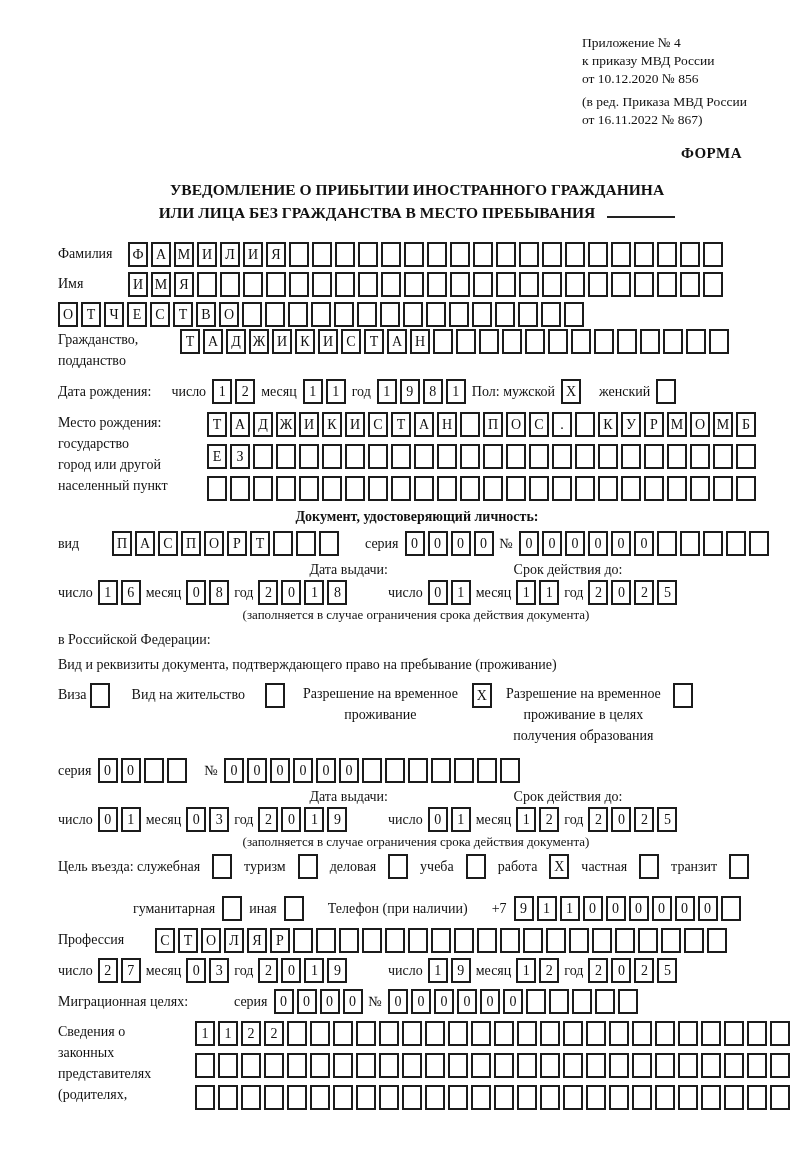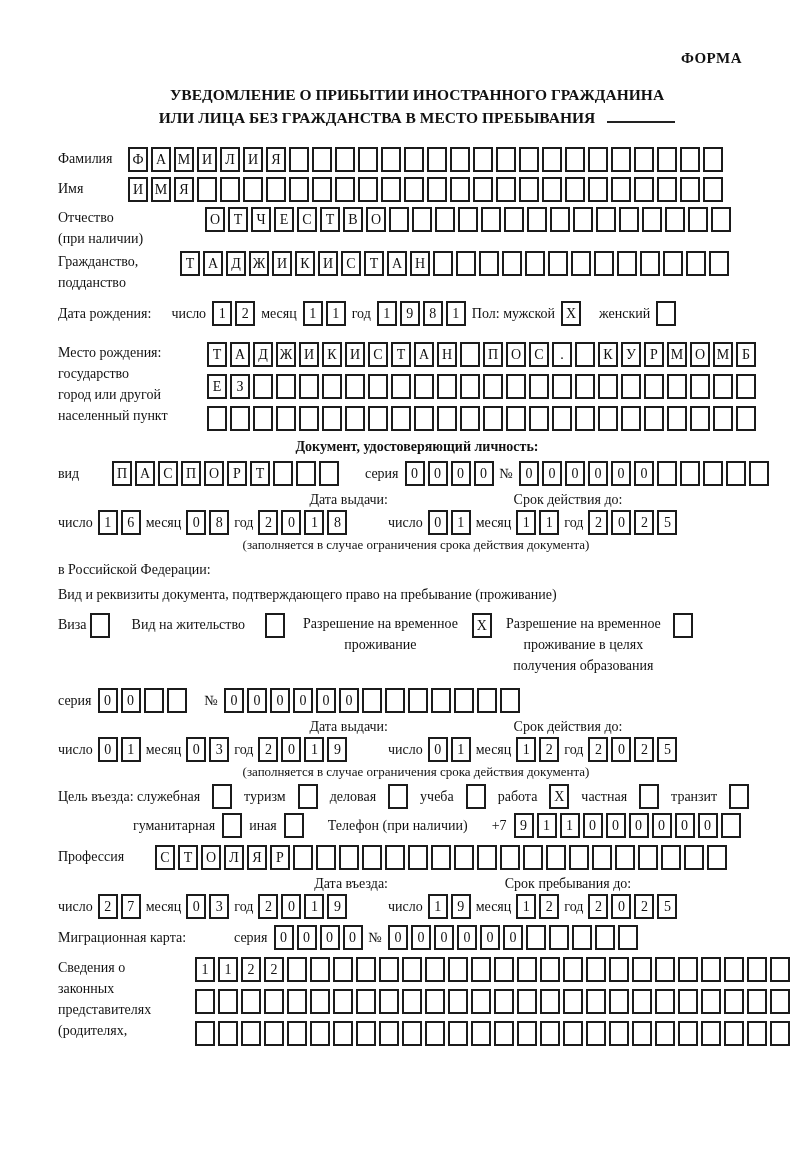--- a/index.html
+++ b/index.html
@@ -39,20 +39,27 @@
   .plain{font-size:14px;line-height:25px;}
   .visa-row{display:flex;align-items:flex-start;margin-top:6px;}
   .visa-lab{text-align:center;line-height:21px;flex:none;}
   .cb{margin-top:0;}
 </style>
 </head>
 <body>
 
 <div class="page">
 
+  <div class="hdr-block">
+    <div>Приложение № 4</div>
+    <div>к приказу МВД России</div>
+    <div>от 10.12.2020 № 856</div>
+    <div class="hdr-sub">(в ред. Приказа МВД России</div>
+    <div>от 16.11.2022 № 867)</div>
+  </div>
 
   <div class="forma">ФОРМА</div>
 
   <div class="title">
     <div>УВЕДОМЛЕНИЕ О ПРИБЫТИИ ИНОСТРАННОГО ГРАЖДАНИНА</div>
     <div><span>ИЛИ ЛИЦА БЕЗ ГРАЖДАНСТВА В МЕСТО ПРЕБЫВАНИЯ</span><span class="uline"></span></div>
   </div>
 
 
   <div class="rows">
@@ -115,24 +122,20 @@
           <span class="cell"></span>
           <span class="cell"></span>
           <span class="cell"></span>
           <span class="cell"></span>
           <span class="cell"></span>
           <span class="cell"></span>
         </div>
     </div>
 
     <div class="row" style="margin-bottom:2px">
-      <div class="lbl2" style="width:147px">
-        <div>Отчество</div>
-        <div>(при наличии)</div>
-      </div>
       <div class="cells">
           <span class="cell">О</span>
           <span class="cell">Т</span>
           <span class="cell">Ч</span>
           <span class="cell">Е</span>
           <span class="cell">С</span>
           <span class="cell">Т</span>
           <span class="cell">В</span>
           <span class="cell">О</span>
           <span class="cell"></span>
@@ -179,21 +182,21 @@
           <span class="cell"></span>
           <span class="cell"></span>
           <span class="cell"></span>
           <span class="cell"></span>
           <span class="cell"></span>
           <span class="cell"></span>
           <span class="cell"></span>
         </div>
     </div>
 
-    <div class="row inline" style="margin-bottom:16px">
+    <div class="row inline" style="margin-bottom:8px">
       <span>Дата рождения:</span>
       <span style="width:8px"></span>
       <span>число</span>
       <span class="cells">
           <span class="cell">1</span>
           <span class="cell">2</span>
         </span>
       <span>месяц</span>
       <span class="cells">
           <span class="cell">1</span>
@@ -490,21 +493,21 @@
         <span class="cells">
             <span class="cell">2</span>
             <span class="cell">0</span>
             <span class="cell">2</span>
             <span class="cell">5</span>
           </span>
       </div>
     </div>
     <div class="note">(заполняется в случае ограничения срока действия документа)</div>
 
-    <div class="row inline" style="gap:12px;margin-bottom:4px">
+    <div class="row inline" style="gap:12px;margin-bottom:17px">
       <span>Цель въезда: служебная</span>
       <span class="cells">
           <span class="cell"></span>
         </span>
       <span>туризм</span>
       <span class="cells">
           <span class="cell"></span>
         </span>
       <span>деловая</span>
       <span class="cells">
@@ -579,24 +582,20 @@
           <span class="cell"></span>
           <span class="cell"></span>
           <span class="cell"></span>
           <span class="cell"></span>
           <span class="cell"></span>
           <span class="cell"></span>
           <span class="cell"></span>
         </div>
     </div>
 
-    <div class="dateheads">
-      <div class="dh-l">Дата въезда:</div>
-      <div class="dh-r">Срок пребывания до:</div>
-    </div>
     <div class="datecells" style="margin-bottom:6px">
       <div class="dc-l">
         <span>число</span>
         <span class="cells">
             <span class="cell">2</span>
             <span class="cell">7</span>
           </span>
         <span>месяц</span>
         <span class="cells">
             <span class="cell">0</span>
@@ -625,21 +624,21 @@
         <span class="cells">
             <span class="cell">2</span>
             <span class="cell">0</span>
             <span class="cell">2</span>
             <span class="cell">5</span>
           </span>
       </div>
     </div>
 
     <div class="row inline" style="margin-bottom:7px">
-      <span style="width:170px">Миграционная карта:</span>
+      <span style="width:170px">Миграционная целях:</span>
       <span>серия</span>
       <span class="cells">
           <span class="cell">0</span>
           <span class="cell">0</span>
           <span class="cell">0</span>
           <span class="cell">0</span>
         </span>
       <span>№</span>
       <span class="cells">
           <span class="cell">0</span>

